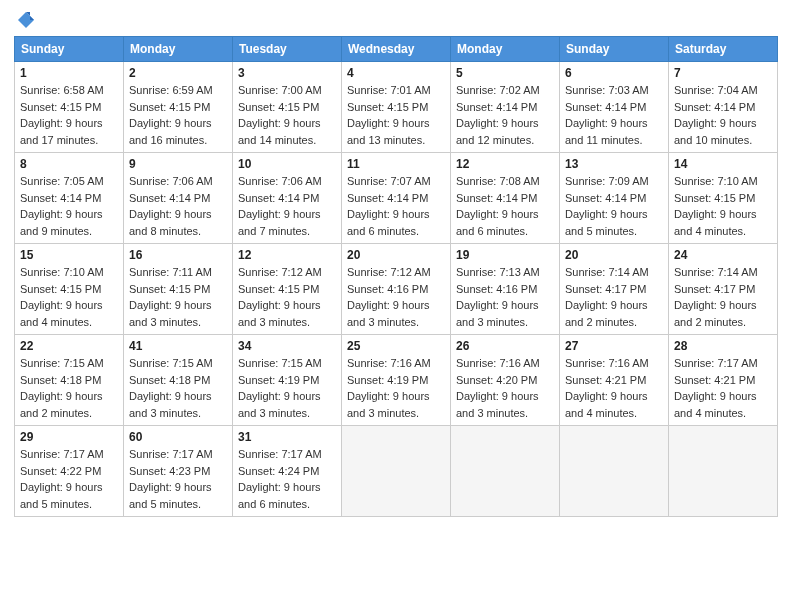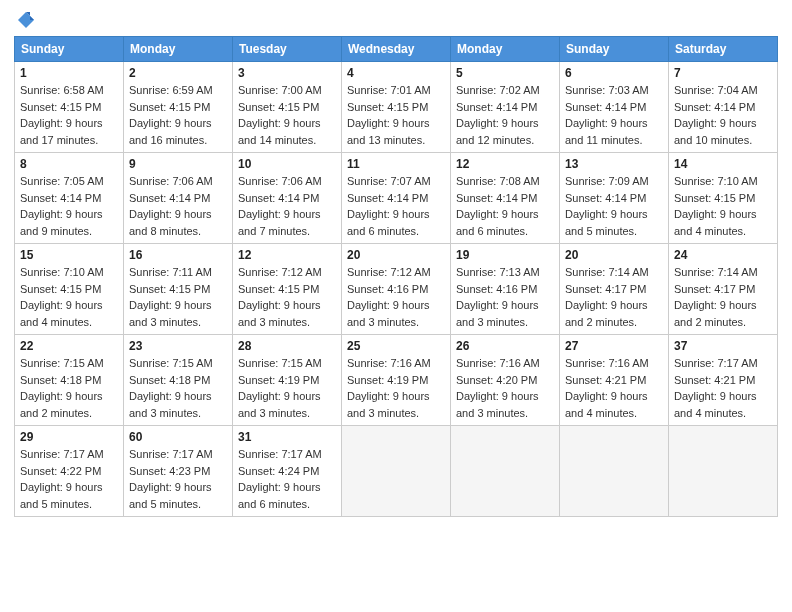--- a/index.html
+++ b/index.html
@@ -221,41 +221,41 @@
             <span class="day-num">24</span>
             <div class="day-info">Sunrise: 7:14 AM<br>Sunset: 4:17 PM<br>Daylight: 9 hours and 2 minutes.</div>
           </td>
         </tr>
         <tr>
           <td>
             <span class="day-num">22</span>
             <div class="day-info">Sunrise: 7:15 AM<br>Sunset: 4:18 PM<br>Daylight: 9 hours and 2 minutes.</div>
           </td>
           <td>
-            <span class="day-num">23</span>
+            <span class="day-num">41</span>
             <div class="day-info">Sunrise: 7:15 AM<br>Sunset: 4:18 PM<br>Daylight: 9 hours and 3 minutes.</div>
           </td>
           <td>
-            <span class="day-num">28</span>
+            <span class="day-num">34</span>
             <div class="day-info">Sunrise: 7:15 AM<br>Sunset: 4:19 PM<br>Daylight: 9 hours and 3 minutes.</div>
           </td>
           <td>
             <span class="day-num">25</span>
             <div class="day-info">Sunrise: 7:16 AM<br>Sunset: 4:19 PM<br>Daylight: 9 hours and 3 minutes.</div>
           </td>
           <td>
             <span class="day-num">26</span>
             <div class="day-info">Sunrise: 7:16 AM<br>Sunset: 4:20 PM<br>Daylight: 9 hours and 3 minutes.</div>
           </td>
           <td>
             <span class="day-num">27</span>
             <div class="day-info">Sunrise: 7:16 AM<br>Sunset: 4:21 PM<br>Daylight: 9 hours and 4 minutes.</div>
           </td>
           <td>
-            <span class="day-num">37</span>
+            <span class="day-num">28</span>
             <div class="day-info">Sunrise: 7:17 AM<br>Sunset: 4:21 PM<br>Daylight: 9 hours and 4 minutes.</div>
           </td>
         </tr>
         <tr>
           <td>
             <span class="day-num">29</span>
             <div class="day-info">Sunrise: 7:17 AM<br>Sunset: 4:22 PM<br>Daylight: 9 hours and 5 minutes.</div>
           </td>
           <td>
             <span class="day-num">60</span>

